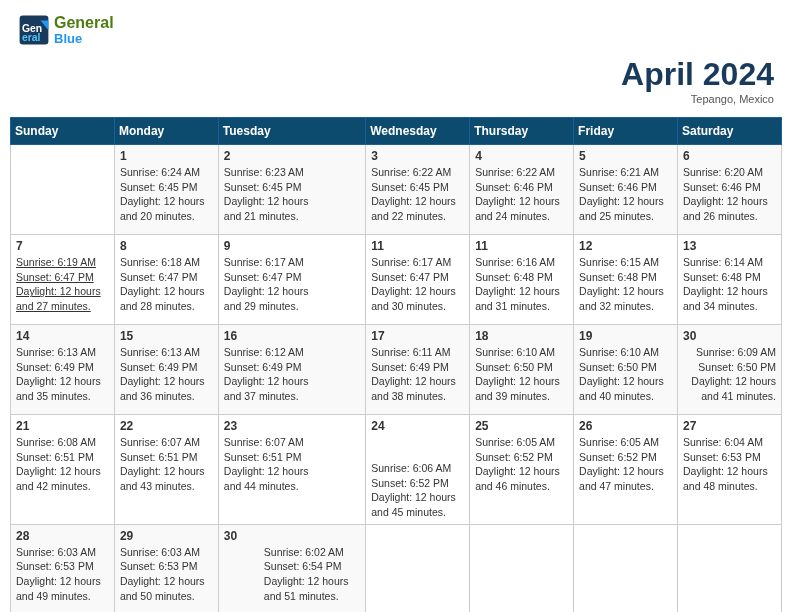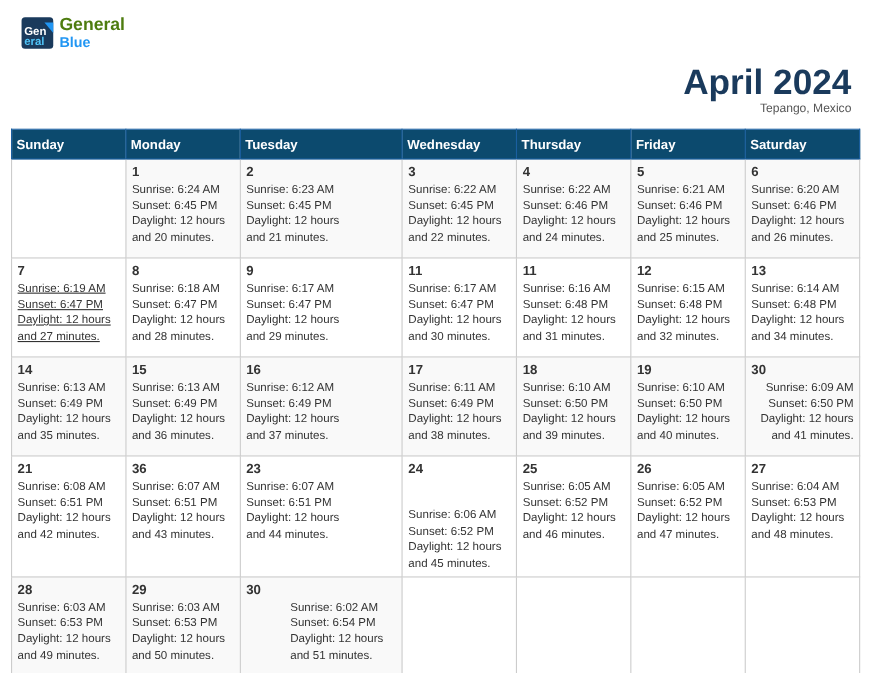--- a/index.html
+++ b/index.html
@@ -263,21 +263,21 @@
       </tr>
       <tr>
         <td>
           <span class="day-number">21</span>
           <div class="day-info" style="white-space: pre-line;">Sunrise: 6:08 AM
 Sunset: 6:51 PM
 Daylight: 12 hours
 and 42 minutes.</div>
         </td>
         <td>
-          <span class="day-number">36</span>
+          <span class="day-number">22</span>
           <div class="day-info" style="white-space: pre-line;">Sunrise: 6:07 AM
 Sunset: 6:51 PM
 Daylight: 12 hours
 and 43 minutes.</div>
         </td>
         <td>
           <span class="day-number">23</span>
           <div class="day-info" style="white-space: pre-line;">Sunrise: 6:07 AM
 Sunset: 6:51 PM
 Daylight: 12 hours

